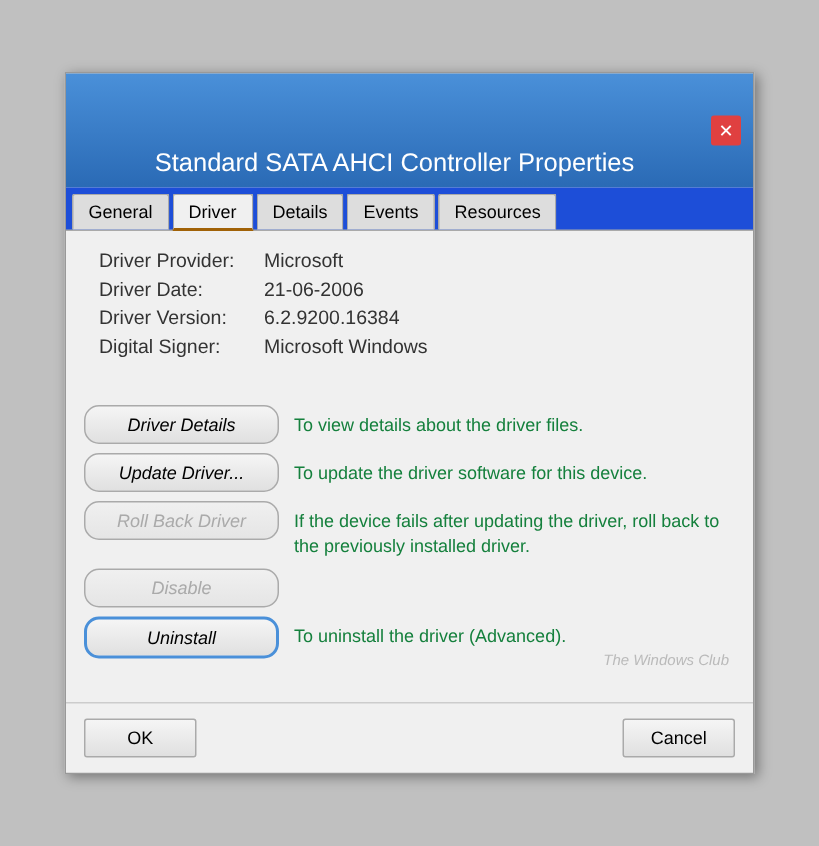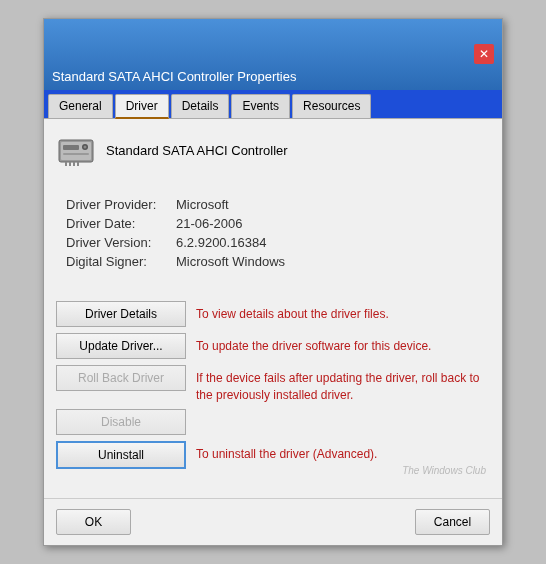--- a/index.html
+++ b/index.html
@@ -24,21 +24,22 @@
       color: white;
       padding: 6px 8px;
       display: flex;
       align-items: center;
       justify-content: space-between;
       font-size: 13px;
       font-weight: normal;
     }
     .title-bar-text {
       flex: 1;
-      font-size: 13px;
+      text-align: center;
+      font-size: 17px;
       margin-top: 44px;
     }
     .close-btn {
       width: 20px;
       height: 20px;
       background: #e04040;
       border: none;
       color: white;
       font-size: 12px;
       cursor: pointer;
@@ -124,33 +125,34 @@
     }
     .action-btn {
       width: 130px;
       min-width: 130px;
       padding: 5px 8px;
       border: 1px solid #aaa;
       background: linear-gradient(to bottom, #f5f5f5, #e0e0e0);
       cursor: pointer;
       font-size: 12px;
       text-align: center;
-      border-radius: 0;
+      border-radius: 10px;
+      font-style: italic;
     }
     .action-btn:disabled {
       color: #aaa;
       background: linear-gradient(to bottom, #f0f0f0, #e5e5e5);
       cursor: default;
     }
     .action-btn.highlighted {
       border: 2px solid #4a90d9;
     }
     .btn-description {
       font-size: 12px;
-      color: #b91c1c;
+      color: #15803d;
       flex: 1;
       padding-top: 5px;
       line-height: 1.4;
     }
     .btn-description.disabled-text {
       color: #aaa;
     }
     .footer {
       display: flex;
       justify-content: space-between;
@@ -192,39 +194,20 @@
   <div class="tabs">
     <div class="tab">General</div>
     <div class="tab active">Driver</div>
     <div class="tab">Details</div>
     <div class="tab">Events</div>
     <div class="tab">Resources</div>
   </div>
 
   <div class="content">
 
-    <div class="device-header">
-      <div class="device-icon">
-        <svg viewBox="0 0 38 38" xmlns="http://www.w3.org/2000/svg">
-
-          <rect x="2" y="8" width="34" height="22" rx="2" fill="#999" stroke="#666" stroke-width="1"></rect>
-          <rect x="4" y="10" width="30" height="18" rx="1" fill="#bbb"></rect>
-          <rect x="6" y="13" width="16" height="5" rx="1" fill="#777"></rect>
-          <circle cx="28" cy="15" r="3" fill="#555"></circle>
-          <circle cx="28" cy="15" r="1.5" fill="#888"></circle>
-          <rect x="6" y="21" width="26" height="2" rx="1" fill="#999"></rect>
-
-          <rect x="8" y="30" width="2" height="4" fill="#888"></rect>
-          <rect x="12" y="30" width="2" height="4" fill="#888"></rect>
-          <rect x="16" y="30" width="2" height="4" fill="#888"></rect>
-          <rect x="20" y="30" width="2" height="4" fill="#888"></rect>
-        </svg>
-      </div>
-      <div class="device-name">Standard SATA AHCI Controller</div>
-    </div>
 
     <div class="info-table">
       <div class="info-row">
         <span class="info-label">Driver Provider:</span>
         <span class="info-value">Microsoft</span>
       </div>
       <div class="info-row">
         <span class="info-label">Driver Date:</span>
         <span class="info-value">21-06-2006</span>
       </div>

